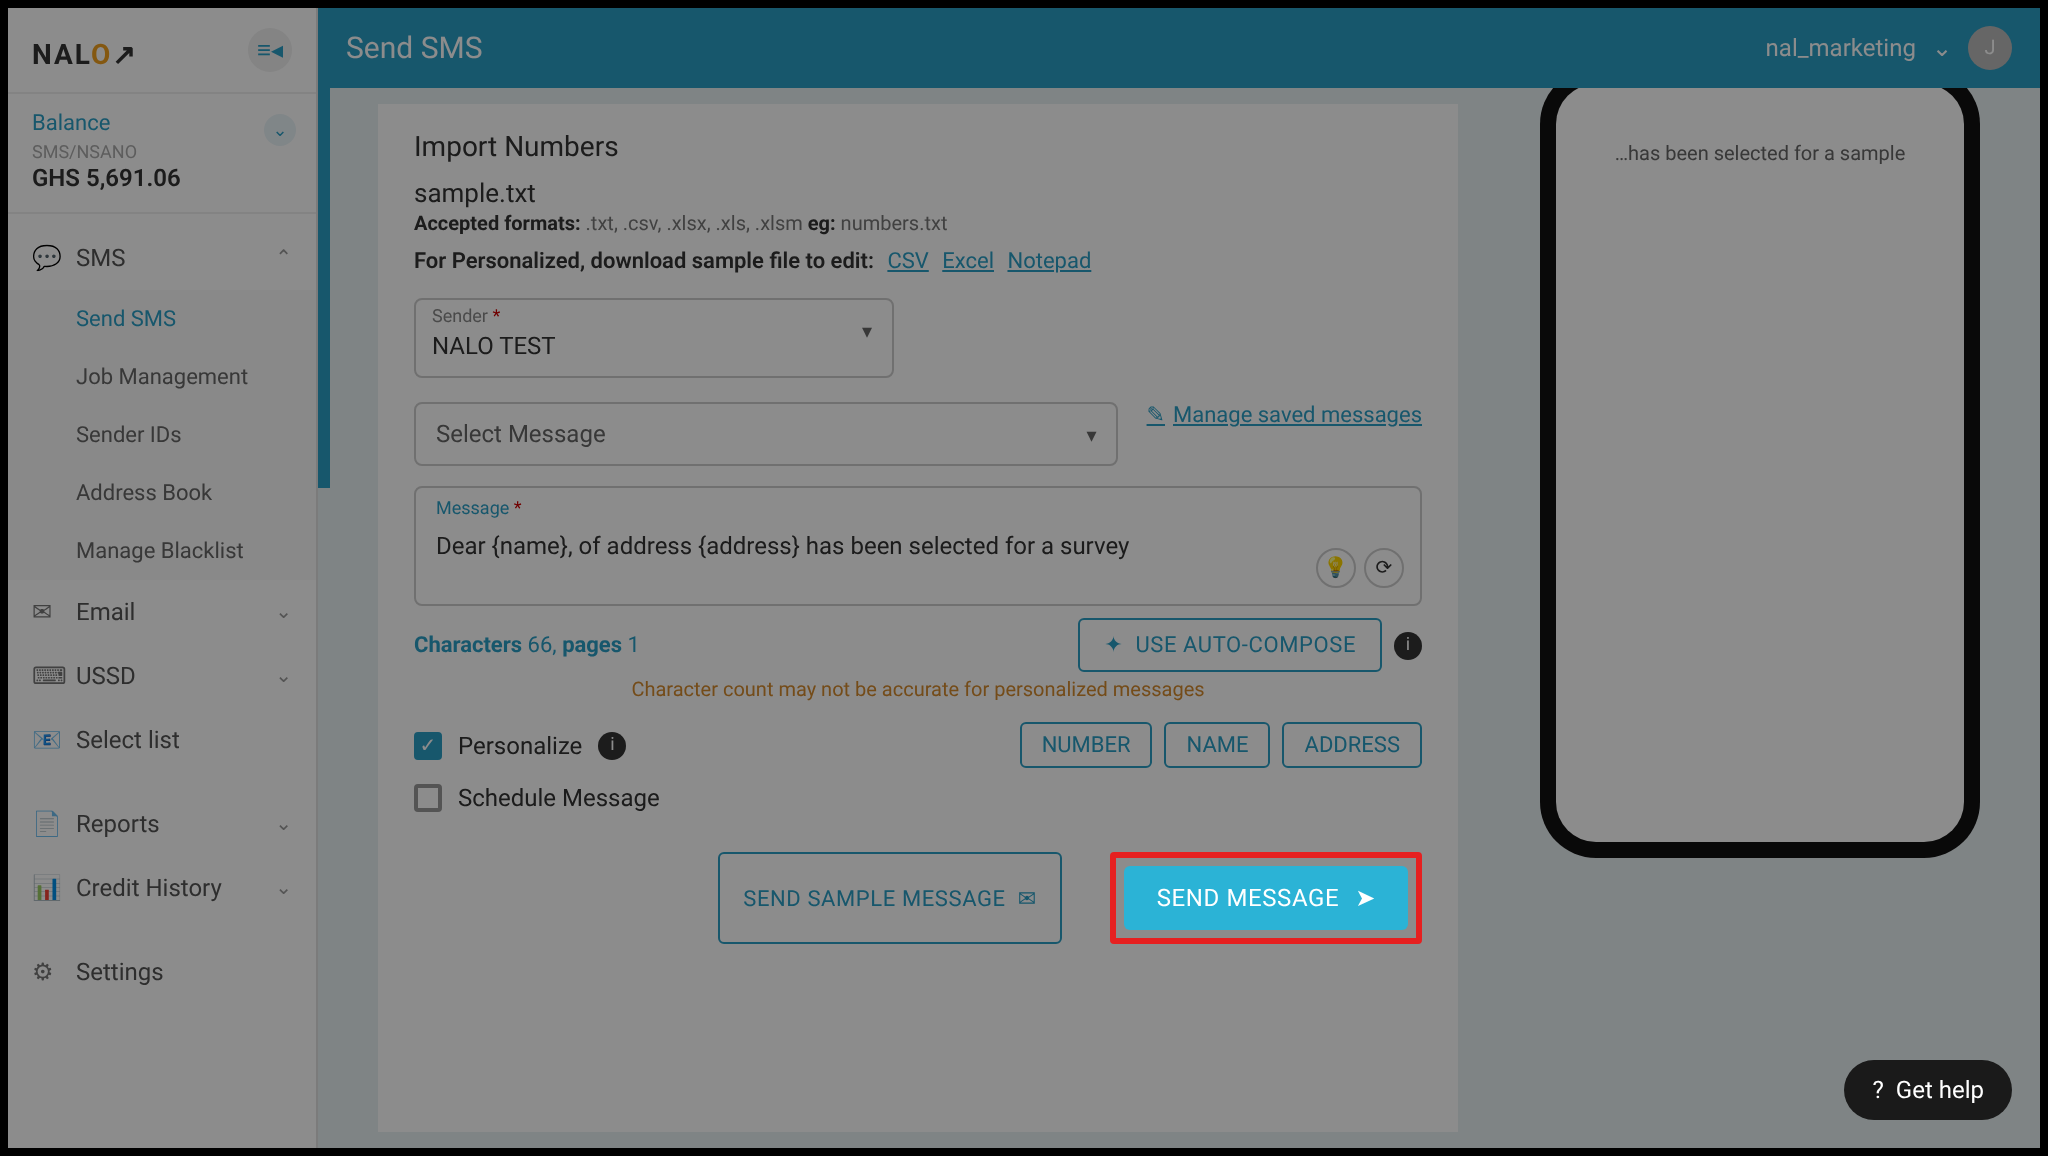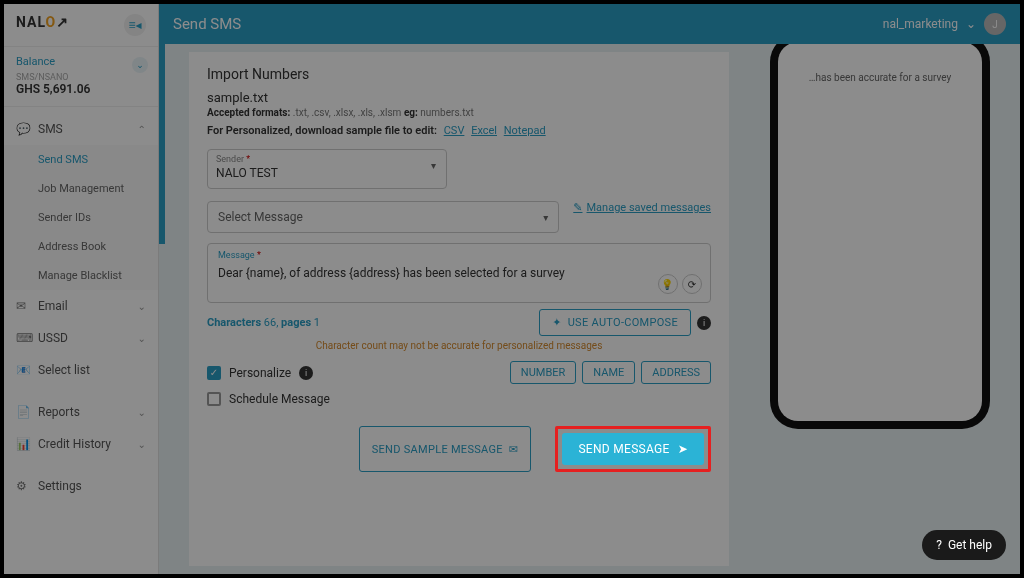--- a/index.html
+++ b/index.html
@@ -2,21 +2,21 @@
 <html><head>
 <meta charset="utf-8">
 <style>
 * { box-sizing: border-box; margin: 0; padding: 0; font-family: -apple-system, BlinkMacSystemFont, 'Segoe UI', Roboto, sans-serif; }
 body { background: #000; width: 1024px; height: 578px; overflow: hidden; position: relative; }
 .app { width: 1016px; height: 570px; margin: 4px; background: #f5f6f7; position: relative; display: flex; }
 .dim-overlay { position: absolute; inset: 0; background: rgba(0,0,0,0.45); pointer-events: none; z-index: 50; }
 
 
 .sidebar { width: 155px; background: #fff; border-right: 1px solid #e0e0e0; display: flex; flex-direction: column; font-size: 12px; color: #555; }
-.logo-row { padding: 10px 12px; display: flex; align-items: flex-start; justify-content: space-between; border-bottom: 1px solid #eee; }
+.logo-row { padding: 10px 12px; display: flex; align-items: flex-end; justify-content: space-between; border-bottom: 1px solid #eee; }
 .logo { font-weight: 700; color: #333; font-size: 14px; letter-spacing: 1px; }
 .logo .o-accent { color: #f0a020; }
 .collapse-btn { width: 22px; height: 22px; border-radius: 50%; background: #f0f0f0; color: #2b9ec5; display: flex; align-items: center; justify-content: center; font-size: 12px; }
 .balance-box { padding: 8px 12px 10px; border-bottom: 1px solid #eee; position: relative; }
 .balance-label { color: #2b9ec5; font-size: 11px; margin-bottom: 4px; }
 .balance-sub { color: #aaa; font-size: 9px; }
 .balance-amt { color: #333; font-weight: 600; font-size: 12px; }
 .balance-chevron { position: absolute; right: 10px; top: 10px; width: 16px; height: 16px; border-radius: 50%; background: #eaf4f8; color: #2b9ec5; font-size: 9px; display: flex; align-items: center; justify-content: center; }
 .nav { flex: 1; overflow-y: auto; padding-top: 6px; }
 .nav-item { padding: 9px 12px; display: flex; align-items: center; justify-content: space-between; cursor: pointer; color: #555; }
@@ -259,21 +259,21 @@
                 <span>SEND MESSAGE</span>
                 <span>➤</span>
               </button>
           </span>
         </div>
       </div>
 
       <div class="phone-wrap">
         <div class="phone">
             <div class="phone-screen">
-              <div class="phone-msg">…has been accurate for a survey</div>
+              <div class="phone-msg">…has been selected for a sample</div>
             </div>
           </div>
       </div>
     </div>
   </div>
 
   <div class="get-help">
       <span>?</span>
       <span>Get help</span>
     </div>

